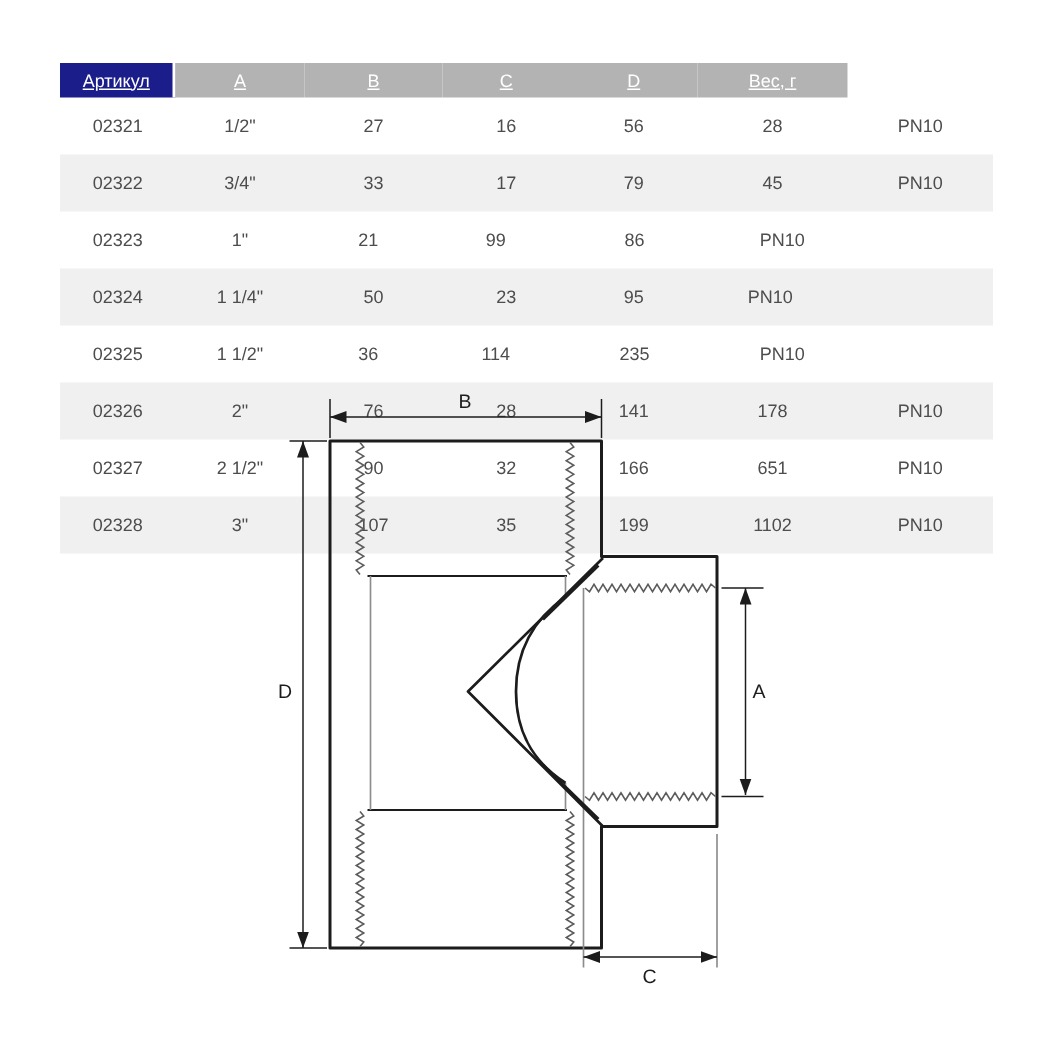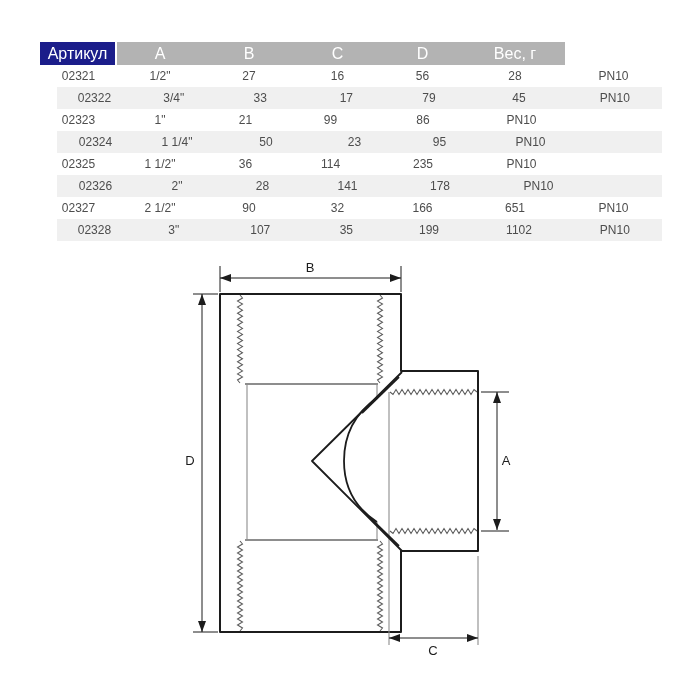--- a/index.html
+++ b/index.html
@@ -3,24 +3,24 @@
 <meta charset="utf-8">
 <style>
   html,body{margin:0;padding:0;background:#ffffff;}
   body{width:700px;height:700px;position:relative;overflow:hidden;
        font-family:"Liberation Sans",sans-serif;}
 
   
   .spec-table{position:absolute;left:40px;top:42px;width:622px;}
   .thead{display:flex;height:23px;}
   .th{display:flex;align-items:center;justify-content:center;
-      font-size:16px;color:#ffffff;background:var(--hdr-gray);}
+      font-size:12px;color:#ffffff;background:var(--hdr-gray);text-decoration:underline;}
   .th.first{background:var(--hdr-navy);border-right:2px solid #ffffff;box-sizing:border-box;}
-  .tr{display:flex;height:22px;}
-  .tr.striped{background:var(--stripe);margin-left:17px;}
+  .tr{display:flex;height:38px;}
+  .tr.striped{background:var(--stripe);}
   .td{display:flex;align-items:center;justify-content:center;
       font-size:12px;color:var(--cell-text);}
   .c0{width:77px}.c1{width:86px}.c2{width:92px}.c3{width:85px}
   .c4{width:85px}.c5{width:100px}.c6{width:97px}
   .th.first.c0{width:77px}
 
   
   .drawing-area{position:absolute;left:0;top:0;width:700px;height:700px;pointer-events:none;}
   .outline{fill:none;stroke:#1c1c1c;stroke-width:2;stroke-linejoin:round;}
   .mid{fill:none;stroke:#1c1c1c;stroke-width:1.8;stroke-linejoin:round;}
@@ -81,20 +81,21 @@
         <div class="td c0">02325</div>
         <div class="td c1">1 1/2"</div>
         <div class="td c3">36</div>
         <div class="td c4">114</div>
         <div class="td c5">235</div>
         <div class="td c6">PN10</div>
       </div>
       <div class="tr striped">
         <div class="td c0">02326</div>
         <div class="td c1">2"</div>
+        <div class="td c2">76</div>
         <div class="td c3">28</div>
         <div class="td c4">141</div>
         <div class="td c5">178</div>
         <div class="td c6">PN10</div>
       </div>
       <div class="tr">
         <div class="td c0">02327</div>
         <div class="td c1">2 1/2"</div>
         <div class="td c2">90</div>
         <div class="td c3">32</div>

